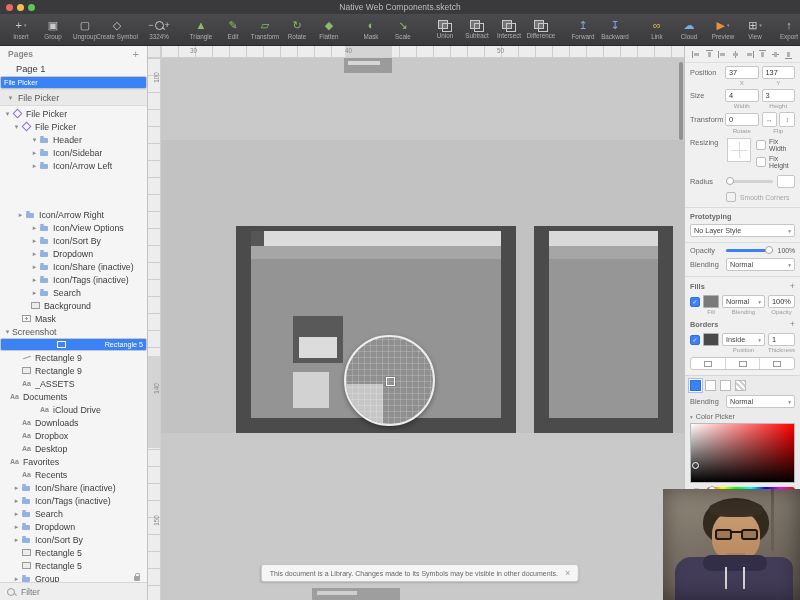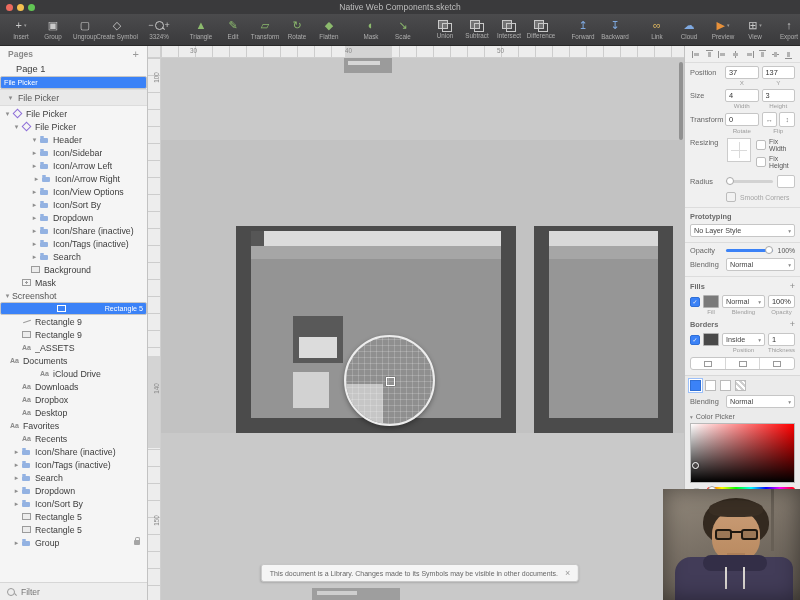--- a/index.html
+++ b/index.html
@@ -383,21 +383,21 @@
         <div class="layer" style="padding-left: 30px;">
           <span class="disc">▸</span>
           <span class="li-ic ic-group"></span>
           <span class="l-lb">Icon/Sidebar</span>
         </div>
         <div class="layer" style="padding-left: 30px;">
           <span class="disc">▸</span>
           <span class="li-ic ic-group"></span>
           <span class="l-lb">Icon/Arrow Left</span>
         </div>
-        <div class="layer" style="padding-left: 32px;">
+        <div class="layer" style="padding-left: 16px; margin-top: 36px;">
           <span class="disc">▸</span>
           <span class="li-ic ic-group"></span>
           <span class="l-lb">Icon/Arrow Right</span>
         </div>
         <div class="layer" style="padding-left: 30px;">
           <span class="disc">▸</span>
           <span class="li-ic ic-group"></span>
           <span class="l-lb">Icon/View Options</span>
         </div>
         <div class="layer" style="padding-left: 30px;">

